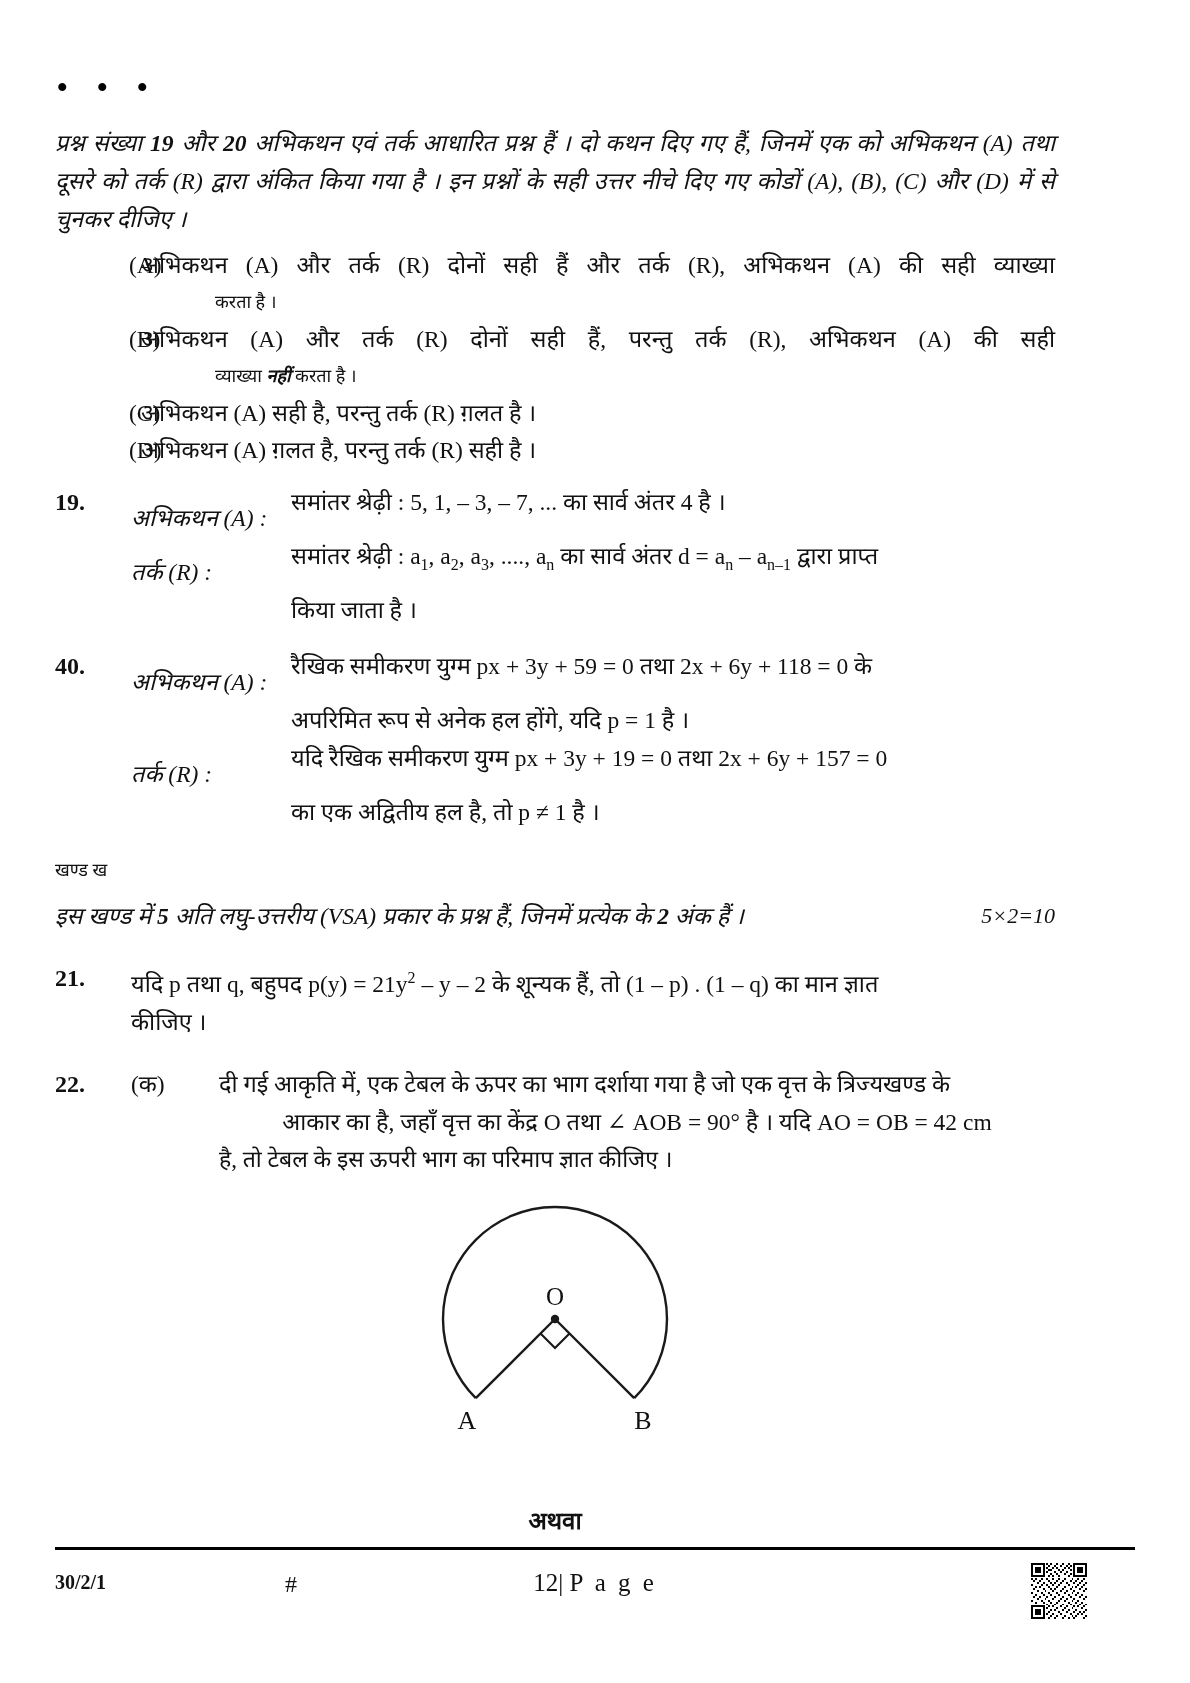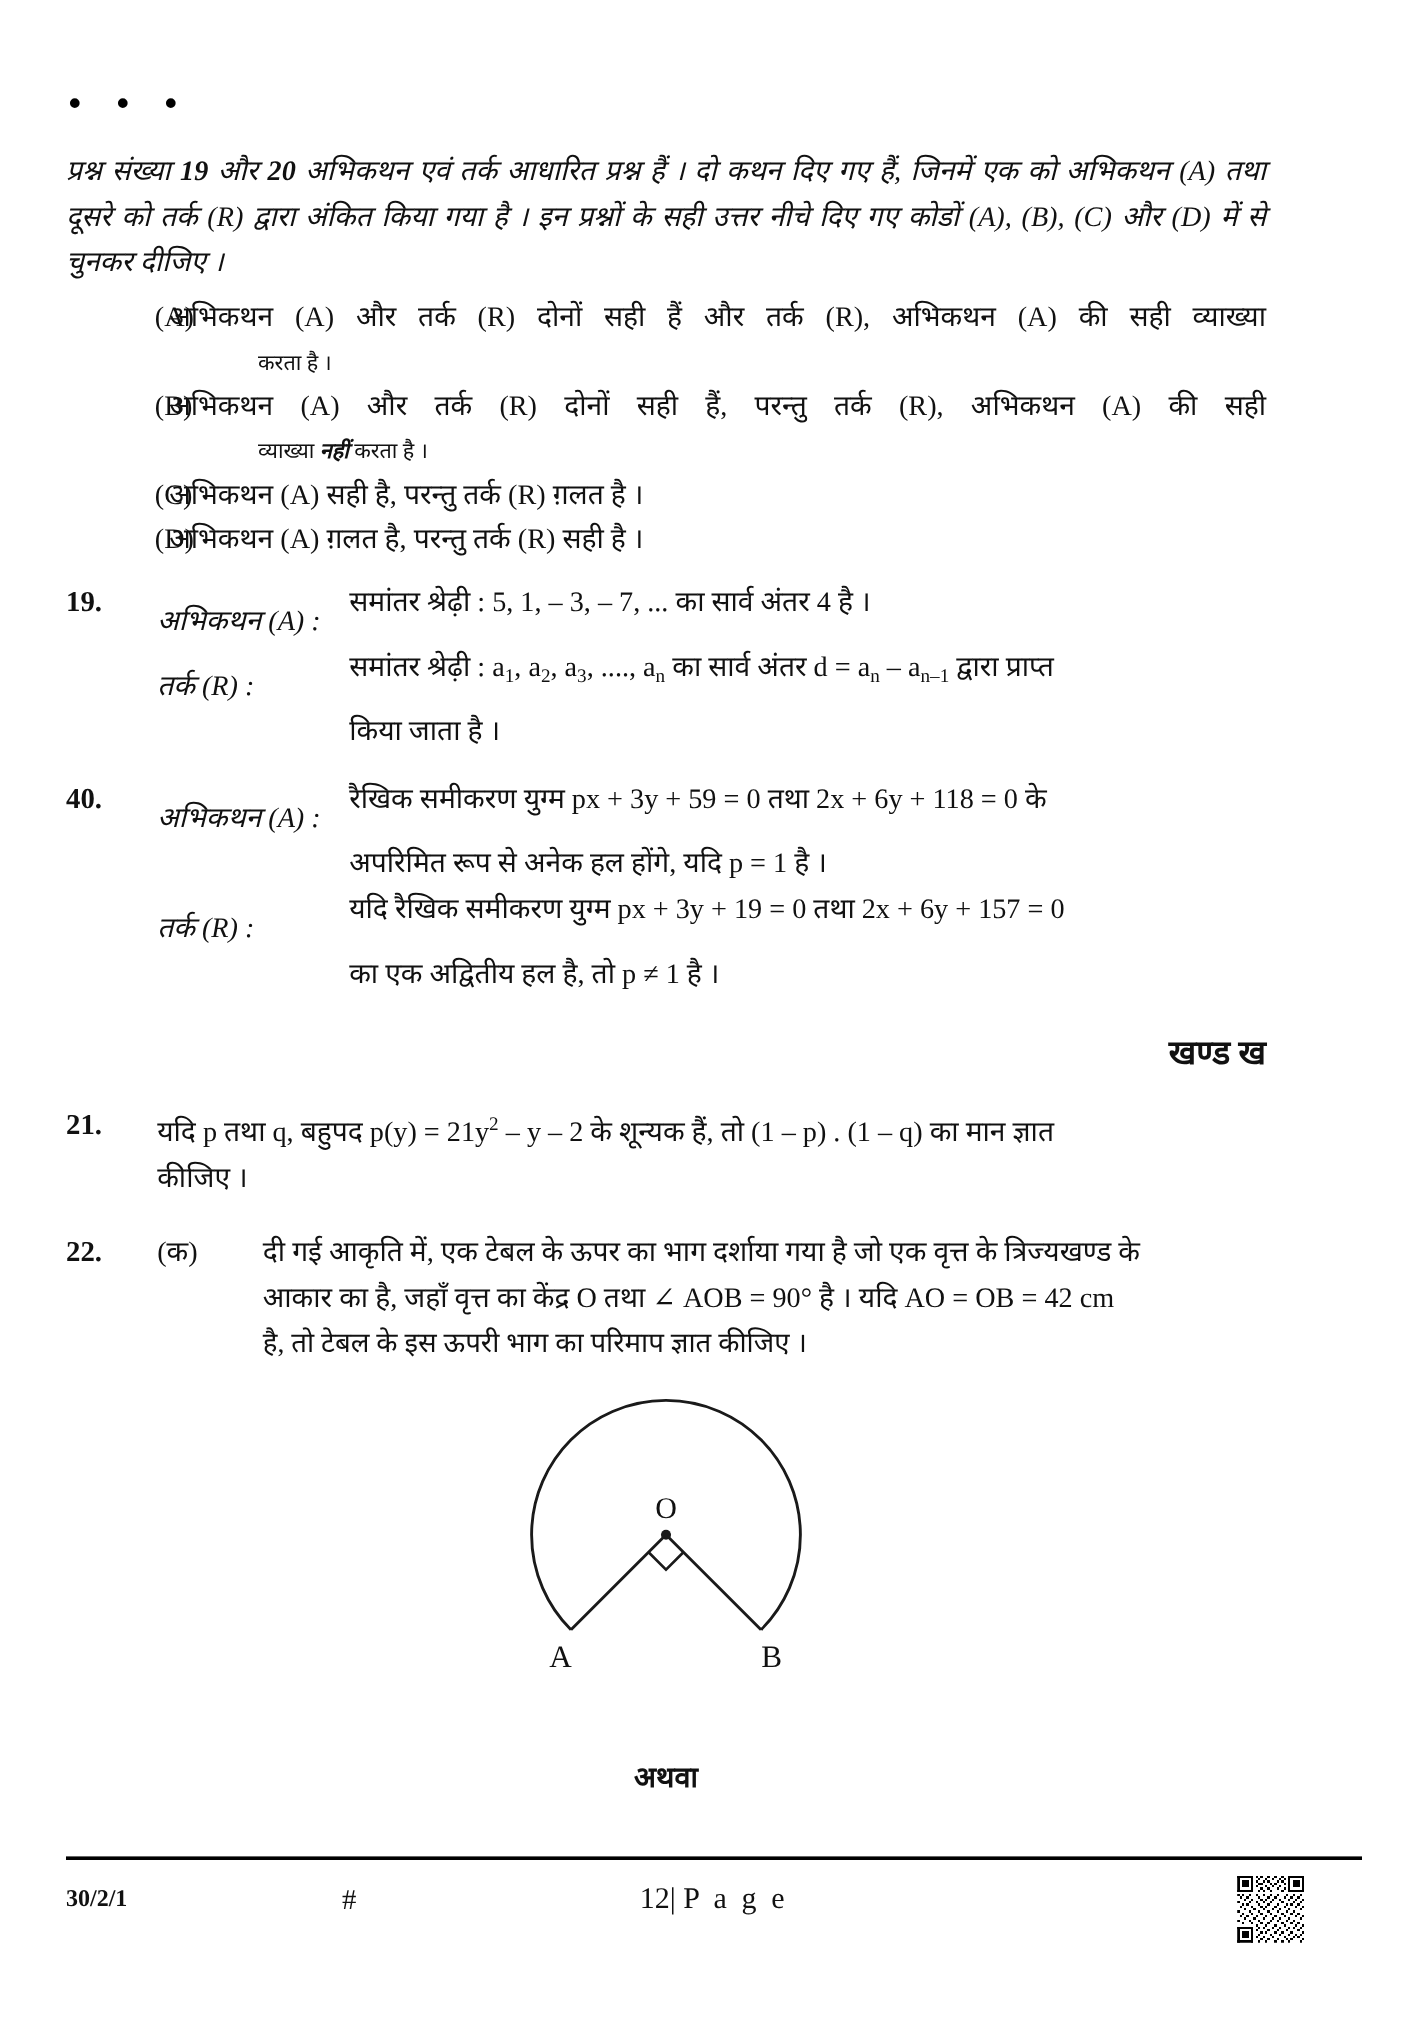--- a/index.html
+++ b/index.html
@@ -103,23 +103,23 @@
   .qbody.jst { text-align: justify; text-align-last: left; }
 
   .indent-body {
     margin-left: 236px;
     font-size: 23.5px;
     line-height: 38px;
   }
 
   
   .section-head {
-    text-align: right;
-    font-size: 28px;
-    font-weight: 700;
+    text-align: left;
+    font-size: 18px;
+    font-weight: 400;
     margin-top: 26px;
   }
   .section-note {
     position: relative;
     font-size: 23.5px;
     font-style: italic;
     line-height: 38px;
     margin-top: 16px;
   }
   .marks {
@@ -264,36 +264,40 @@
       <div class="qrow">
         <div class="qnum"></div>
         <div class="qlabel">तर्क (R) :</div>
         <div class="qbody">यदि रैखिक समीकरण युग्म px + 3y + 19 = 0 तथा 2x + 6y + 157 = 0</div>
       </div>
       <div class="indent-body">का एक अद्वितीय हल है, तो p ≠ 1 है ।</div>
     </div>
 
     <div class="section-head">खण्ड ख</div>
 
+    <div class="section-note">
+      <span>इस खण्ड में </span><b>5</b><span> अति लघु-उत्तरीय (VSA) प्रकार के प्रश्न हैं, जिनमें प्रत्येक के </span><b>2</b><span> अंक हैं ।</span>
+      <span class="marks">5×2=10</span>
+    </div>
 
     <div style="margin-top:24px;">
       <div class="qrow">
         <div class="qnum">21.</div>
         <div class="qbody jst"><span>यदि p तथा q, बहुपद p(y) = 21y</span><sup>2</sup><span> – y – 2 के शून्यक हैं, तो (1 – p) . (1 – q) का मान ज्ञात</span></div>
       </div>
       <div style="margin-left:76px;font-size:23.5px;line-height:38px;">कीजिए ।</div>
     </div>
 
     <div style="margin-top:24px;">
       <div class="qrow">
         <div class="qnum">22.</div>
         <div class="subtag">(क)</div>
         <div class="qbody jst">दी गई आकृति में, एक टेबल के ऊपर का भाग दर्शाया गया है जो एक वृत्त के त्रिज्यखण्ड के</div>
       </div>
-      <div style="margin-left:164px;font-size:23.5px;line-height:38px;">आकार का है, जहाँ वृत्त का केंद्र O तथा ∠ AOB = 90° है । यदि AO = OB = 42 cm</div>
+      <div style="margin-left:164px;font-size:23.5px;line-height:38px;text-align:center;">आकार का है, जहाँ वृत्त का केंद्र O तथा ∠ AOB = 90° है । यदि AO = OB = 42 cm</div>
       <div style="margin-left:164px;font-size:23px;line-height:38px;">है, तो टेबल के इस ऊपरी भाग का परिमाप ज्ञात कीजिए ।</div>
 
       <div class="figure-wrap">
         <svg width="300" height="285" viewBox="0 0 300 285">
 
           <path d="M 70.8 197.2
                    A 112 112 0 1 1 229.2 197.2" fill="none" stroke="#1a1a1a" stroke-width="2.4"></path>
 
           <line x1="150" y1="118" x2="70.8" y2="197.2" stroke="#1a1a1a" stroke-width="2.4"></line>
 

